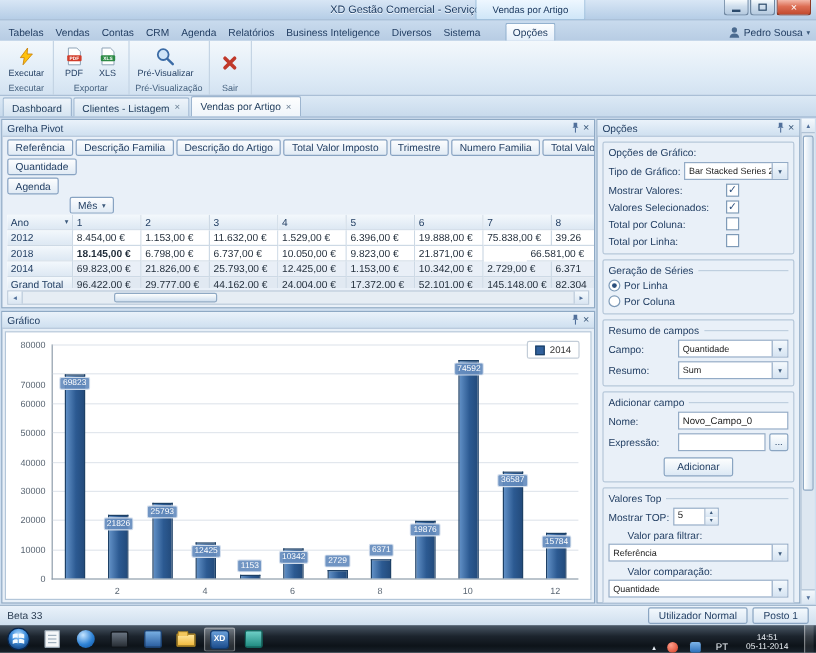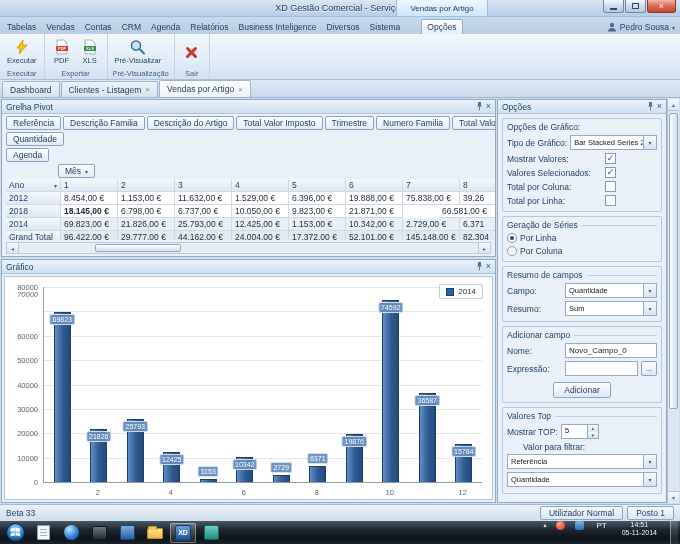--- a/index.html
+++ b/index.html
@@ -126,21 +126,21 @@
 .ticon.active{background:linear-gradient(rgba(255,255,255,.28),rgba(255,255,255,.07));box-shadow:inset 0 0 0 1px rgba(255,255,255,.35)}
 .ti-doc{width:13px;height:15px;background:#f4f7f9;border:1px solid #93a1ad;border-radius:1px;position:relative}
 .ti-doc::before{content:"";position:absolute;left:2px;right:2px;top:3px;height:1px;background:#9fb0bd;box-shadow:0 3px 0 #9fb0bd,0 6px 0 #9fb0bd}
 .ti-sphere{width:15px;height:15px;border-radius:50%;background:radial-gradient(circle at 35% 28%,#c4e4ff,#2f83d6 55%,#0b4d97)}
 .ti-dark{width:15px;height:14px;background:linear-gradient(#6b7683,#262c33);border:1px solid #10151a;border-radius:2px}
 .ti-blue{width:15px;height:15px;background:linear-gradient(#79b0e4,#2a5d9e);border:1px solid #1c4170;border-radius:2px}
 .ti-folder{width:16px;height:11px;background:linear-gradient(#ffe59b,#f0b93c);border:1px solid #bd8f22;border-radius:1px;position:relative;margin-top:2px}
 .ti-folder::before{content:"";position:absolute;left:0;top:-3px;width:7px;height:3px;background:#f3c75e;border:1px solid #bd8f22;border-bottom:none;border-radius:1px 1px 0 0}
 .ti-xd{width:16px;height:16px;background:linear-gradient(#6aa1dc,#1c4d8d);border:1px solid #123a6d;border-radius:3px;color:#fff;font-size:7px;font-weight:bold;display:flex;align-items:center;justify-content:center}
 .ti-teal{width:15px;height:15px;background:linear-gradient(#6fd0c8,#1f8a80);border:1px solid #13665e;border-radius:2px}
-.tray{margin-left:auto;display:flex;align-items:flex-start;gap:10px}
+.tray{margin-left:auto;display:flex;align-items:flex-end;gap:10px}
 .tray-arrow{color:#e8eef4;font-size:6px}
 .tr-ic{width:9px;height:9px;border-radius:2px;flex:none}
 .tr-ic.red{background:radial-gradient(circle at 35% 30%,#ff9d8a,#d33a1f);border-radius:50%}
 .tr-ic.blue{background:linear-gradient(#7db4e8,#2a6db8)}
 .lang{color:#f0f5fa;font-size:8px;padding:0 2px}
 .clock{color:#f0f5fa;font-size:7px;text-align:center;line-height:8px;padding:0 3px}
 .show-desktop{width:8px;height:23px;background:linear-gradient(rgba(255,255,255,.18),rgba(255,255,255,.05));border-left:1px solid rgba(255,255,255,.4)}
 </style>
 </head>
 <body>
@@ -411,21 +411,21 @@
             <span class="sw"></span>
             <span>2014</span>
           </div>
         <div class="ylab" style="bottom: 12px;">0</div>
             <div class="ylab" style="bottom: 36.375px;">10000</div>
             <div class="ylab" style="bottom: 60.75px;">20000</div>
             <div class="ylab" style="bottom: 85.125px;">30000</div>
             <div class="ylab" style="bottom: 109.5px;">40000</div>
             <div class="ylab" style="bottom: 133.875px;">50000</div>
             <div class="ylab" style="bottom: 158.25px;">60000</div>
-            <div class="ylab" style="bottom: 200px; font-style: italic;">70000</div>
+            <div class="ylab" style="bottom: 174px;">70000</div>
             <div class="ylab" style="bottom: 207px;">80000</div>
             <div class="xlab" style="left: 92.75px;">2</div>
             <div class="xlab" style="left: 165.75px;">4</div>
             <div class="xlab" style="left: 238.75px;">6</div>
             <div class="xlab" style="left: 311.75px;">8</div>
             <div class="xlab" style="left: 384.75px;">10</div>
             <div class="xlab" style="left: 457.75px;">12</div>
           </div>
       </div>
     </div>
@@ -534,20 +534,21 @@
                     <span>▴</span>
                     <span>▾</span>
                   </span>
               </span>
             </div>
             <div class="lbl-line">Valor para filtrar:</div>
             <span class="combo" style="display:flex;margin-bottom:3px">
               <span class="cv">Referência</span>
               <span class="dd">▾</span>
             </span>
+            <div class="lbl-line">Valor comparação:</div>
             <span class="combo" style="display:flex;margin-bottom:4px">
               <span class="cv">Quantidade</span>
               <span class="dd">▾</span>
             </span>
 
           </div>
 
         </div>
       </div>
       <div class="vscroll">

